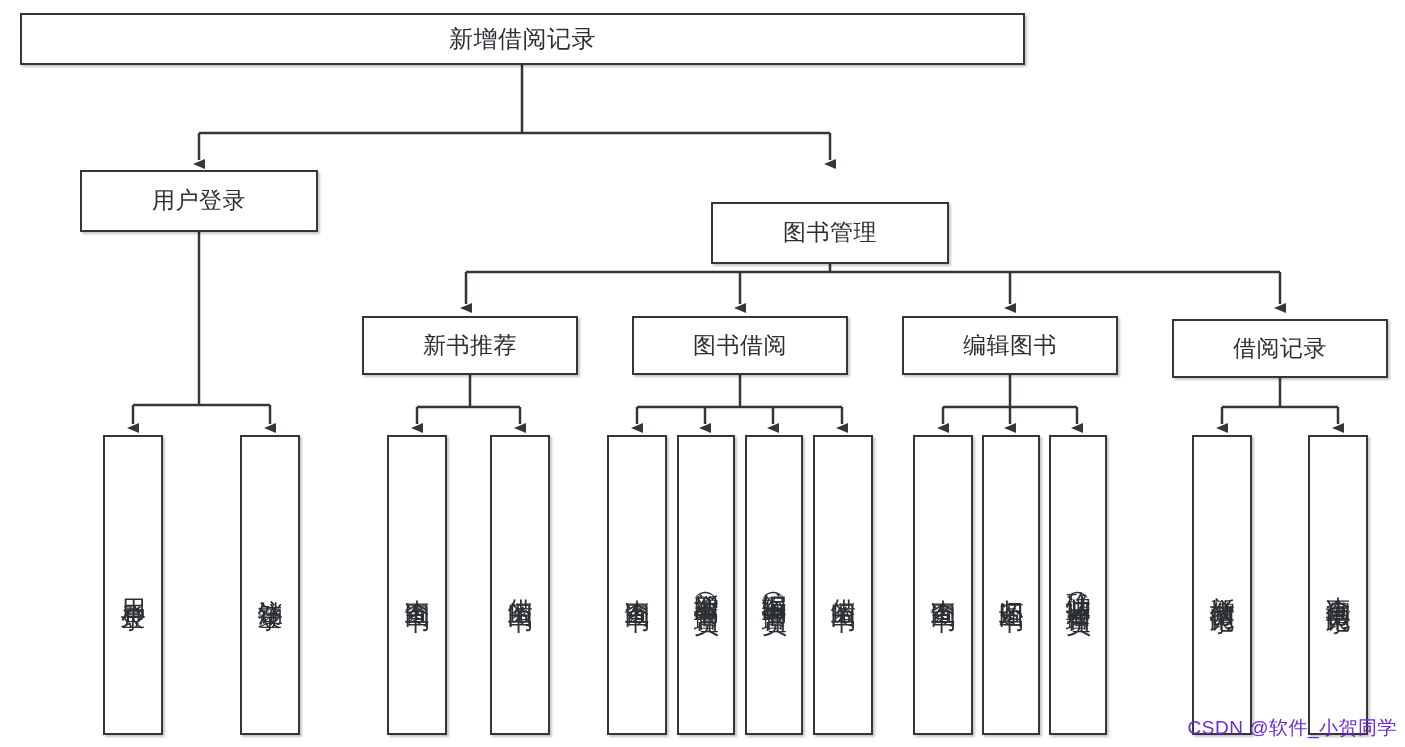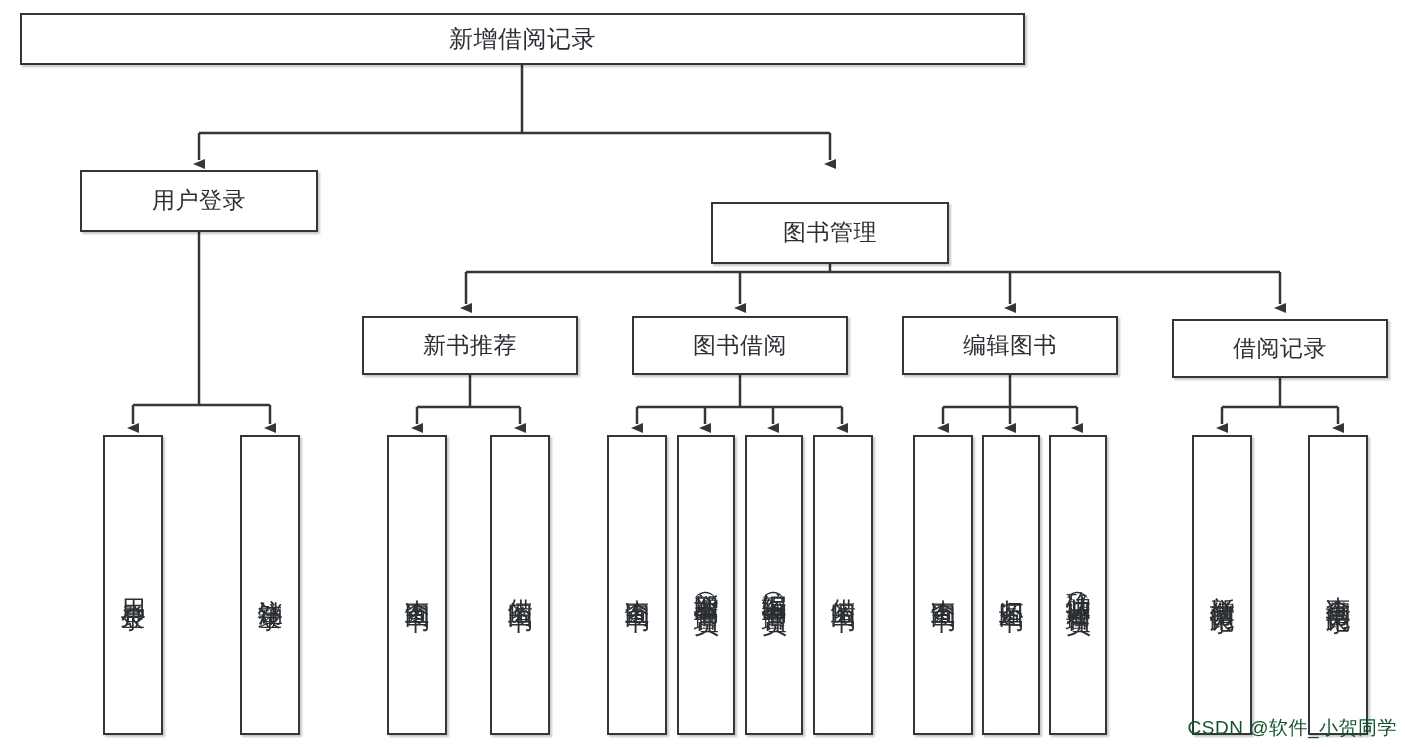--- a/index.html
+++ b/index.html
@@ -63,21 +63,21 @@
     letter-spacing: 3px;
     white-space: normal;
     max-height: 288px;
     text-align: center;
   }
   .watermark {
     position: absolute;
     right: 8px;
     bottom: 6px;
     font-size: 19px;
-    color: #14532d;
+    color: #6d28d9;
     letter-spacing: 0.5px;
     white-space: nowrap;
     user-select: none;
   }
 </style>
 </head>
 <body>
 
 <div id="canvas">
 

